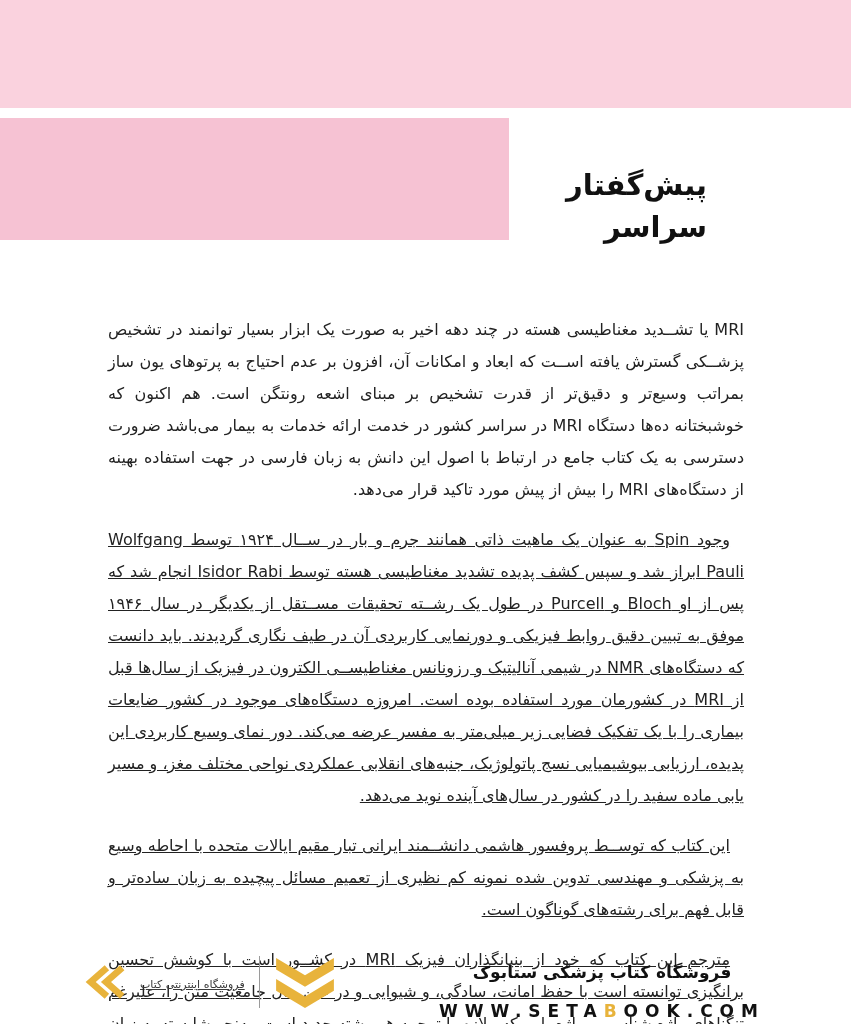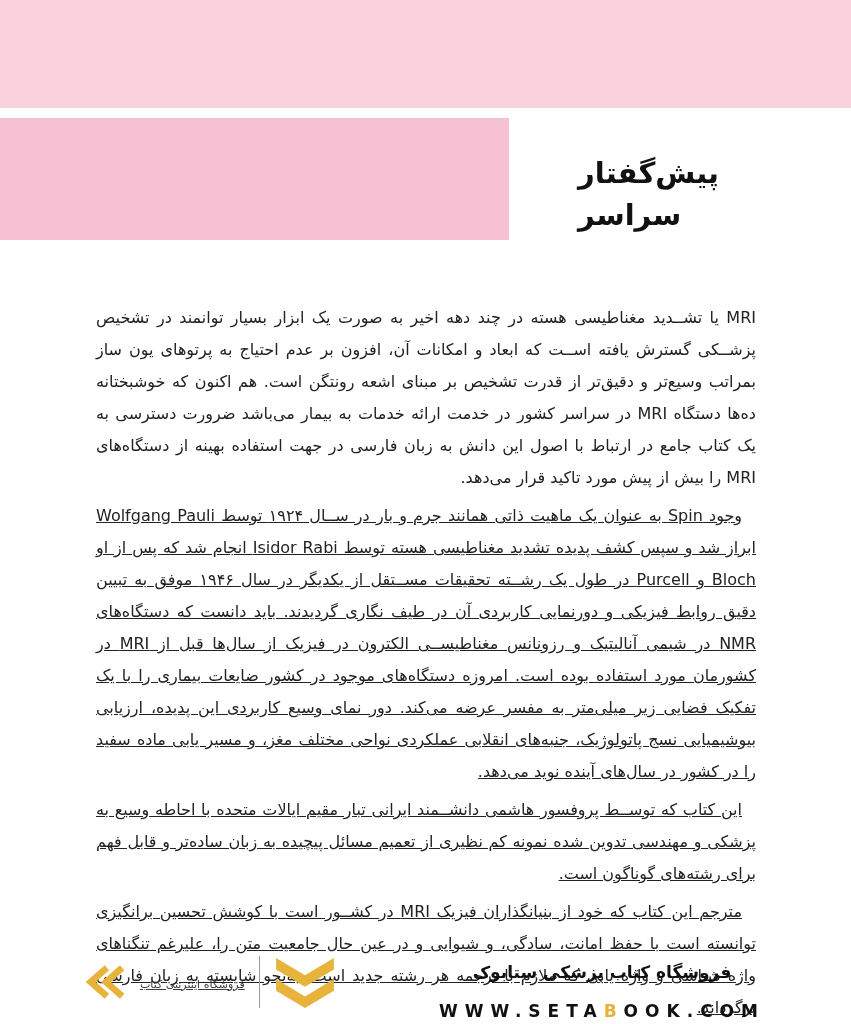--- a/index.html
+++ b/index.html
@@ -24,42 +24,42 @@
   .pink-block {
     position: absolute;
     left: 0; top: 118px;
     width: 509px; height: 122px;
     background: #f6c2d3;
   }
   .page-title {
     position: absolute;
     top: 148px;
     right: 128px;
-    margin: 4px;
-    text-align: left;
+    margin: 16px;
+    text-align: right;
     direction: rtl;
     font-size: 29px;
     font-weight: bold;
     line-height: 42px;
     color: #111;
   }
 
   
   .body-text {
     position: absolute;
     top: 296px;
     right: 89px;
     left: 90px;
     direction: rtl;
     text-align: justify;
     font-size: 16px;
     line-height: 32px;
     color: #222;
   }
-  .body-text p { margin: 6px; }
+  .body-text p { margin: 18px; }
   .body-text p + p { text-indent: 14px; text-decoration: underline; }
 
   
   .footer-left {
     position: absolute;
     left: 84px;
     top: 956px;
     display: flex;
     align-items: center;
     gap: 14px;

